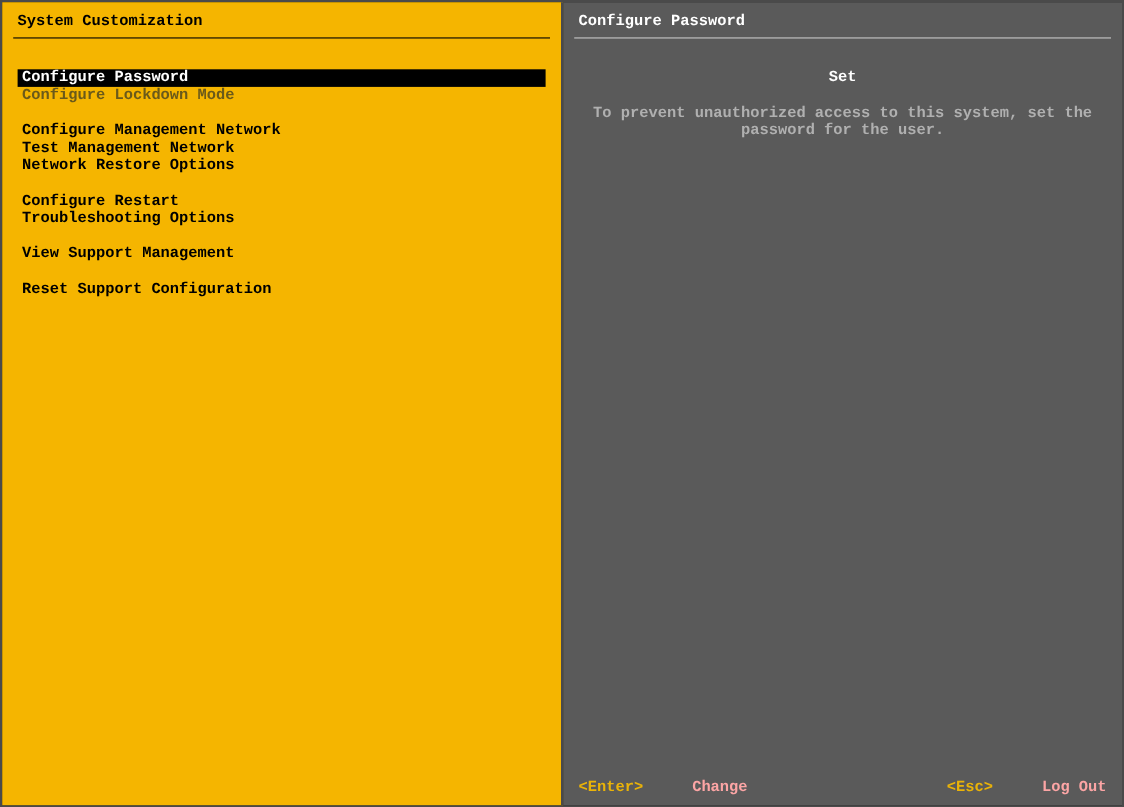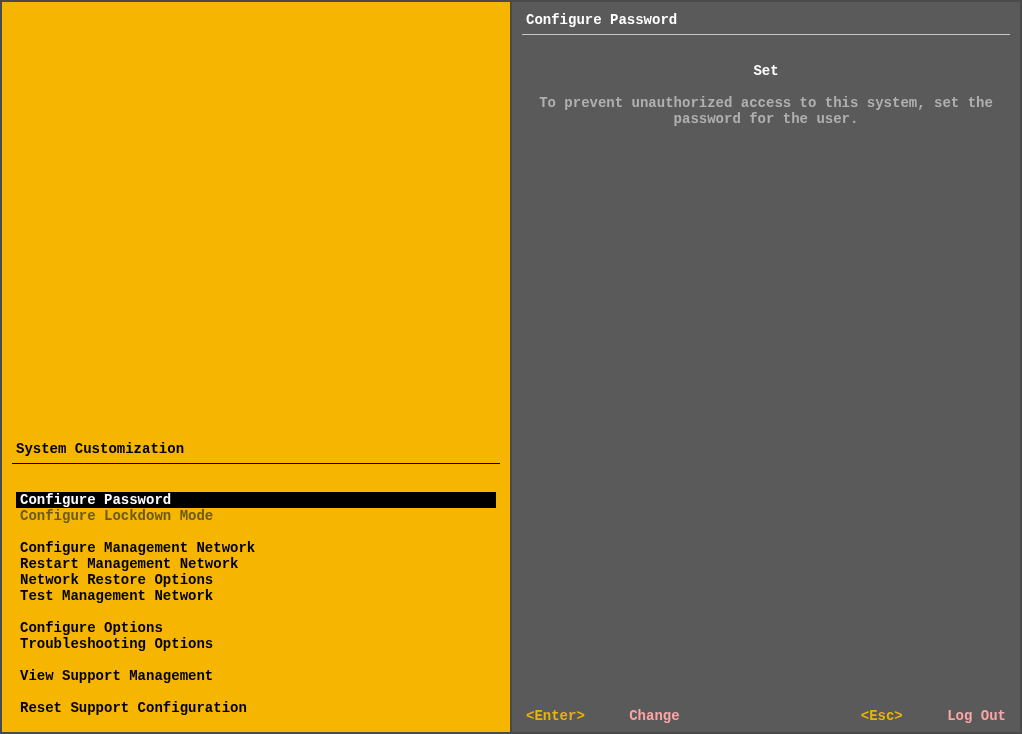--- a/index.html
+++ b/index.html
@@ -21,21 +21,20 @@
       height: 734px;
       display: flex;
       border: 2px solid #4a4a4a;
     }
     .left-panel {
       width: 510px;
       background: #f5b500;
       display: flex;
       flex-direction: column;
       border-right: 2px solid #4a4a4a;
-      justify-content: flex-end;
     }
     .right-panel {
       flex: 1;
       background: #5a5a5a;
       display: flex;
       flex-direction: column;
     }
     .panel-header {
       color: #fff;
       padding: 10px 14px 6px 14px;
@@ -111,26 +110,25 @@
   <div class="left-panel">
     <div class="panel-header">System Customization</div>
     <div class="header-rule-left"></div>
     <div class="left-body" id="left-body">
         <div class="menu-group">
           <div class="menu-item selected">Configure Password</div>
           <div class="menu-item disabled">Configure Lockdown Mode</div>
         </div>
         <div class="menu-group">
           <div class="menu-item">Configure Management Network</div>
-          <div class="menu-item">Restart Management Network</div>
+          <div class="menu-item">Test Management Network</div>
           <div class="menu-item">Network Restore Options</div>
-          <div class="menu-item">Test Management Network</div>
         </div>
         <div class="menu-group">
-          <div class="menu-item">Configure Options</div>
+          <div class="menu-item">Configure Restart</div>
           <div class="menu-item">Troubleshooting Options</div>
         </div>
         <div class="menu-group">
           <div class="menu-item">View Support Management</div>
         </div>
         <div class="menu-group">
           <div class="menu-item">Reset Support Configuration</div>
         </div>
       </div>
   </div>

